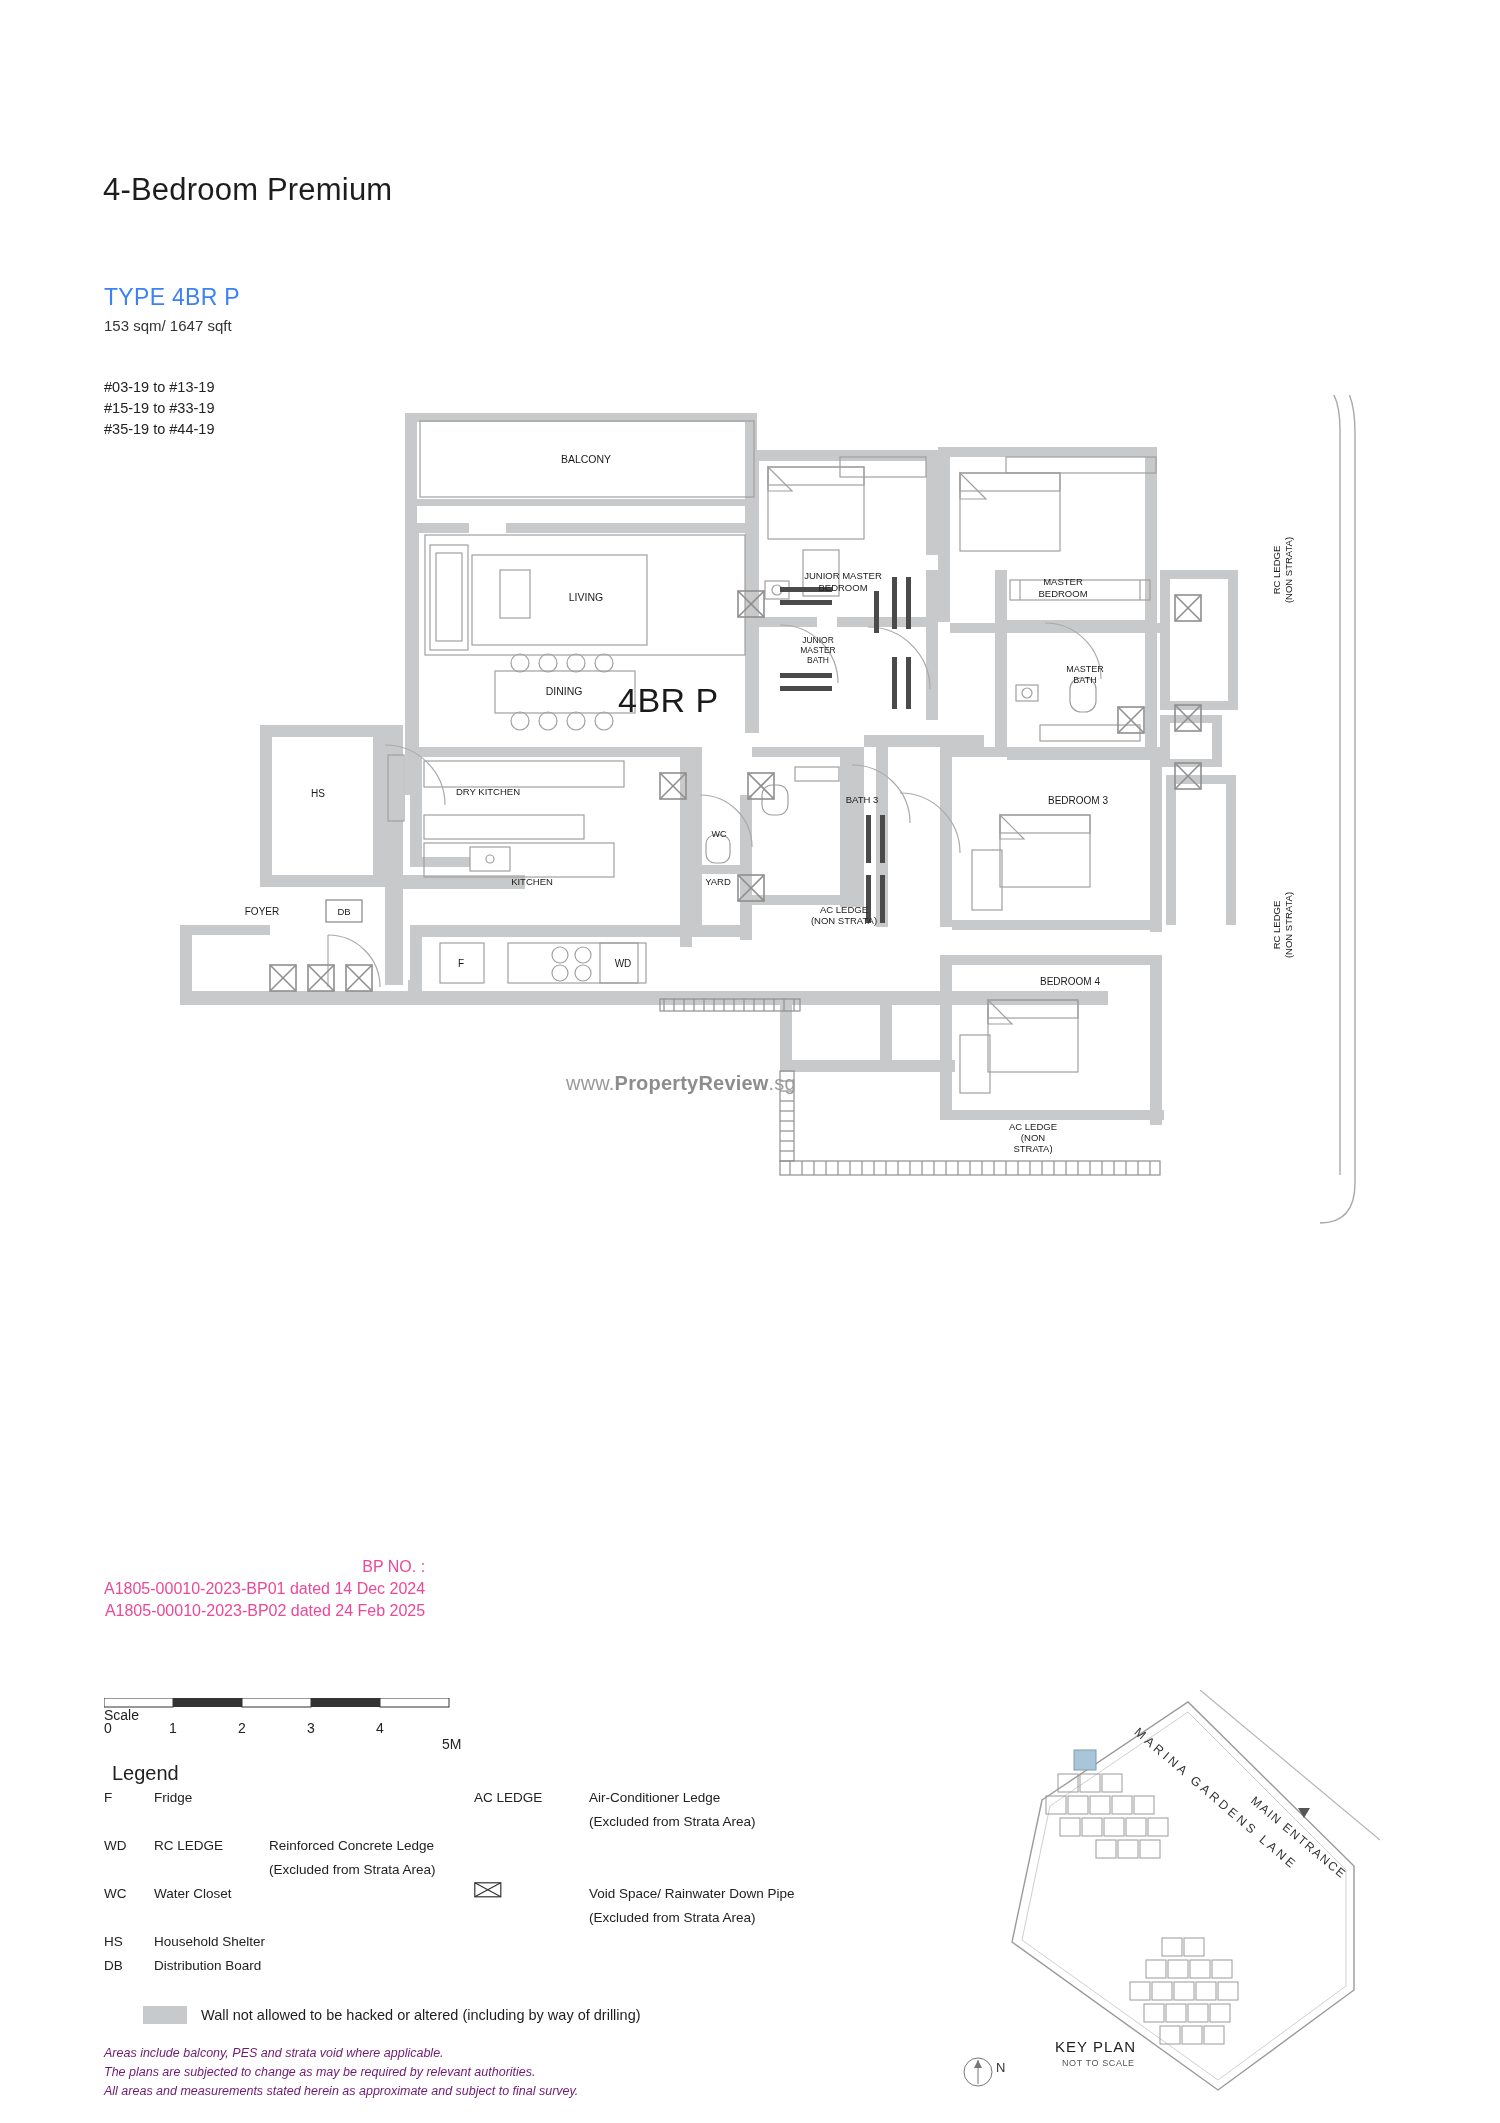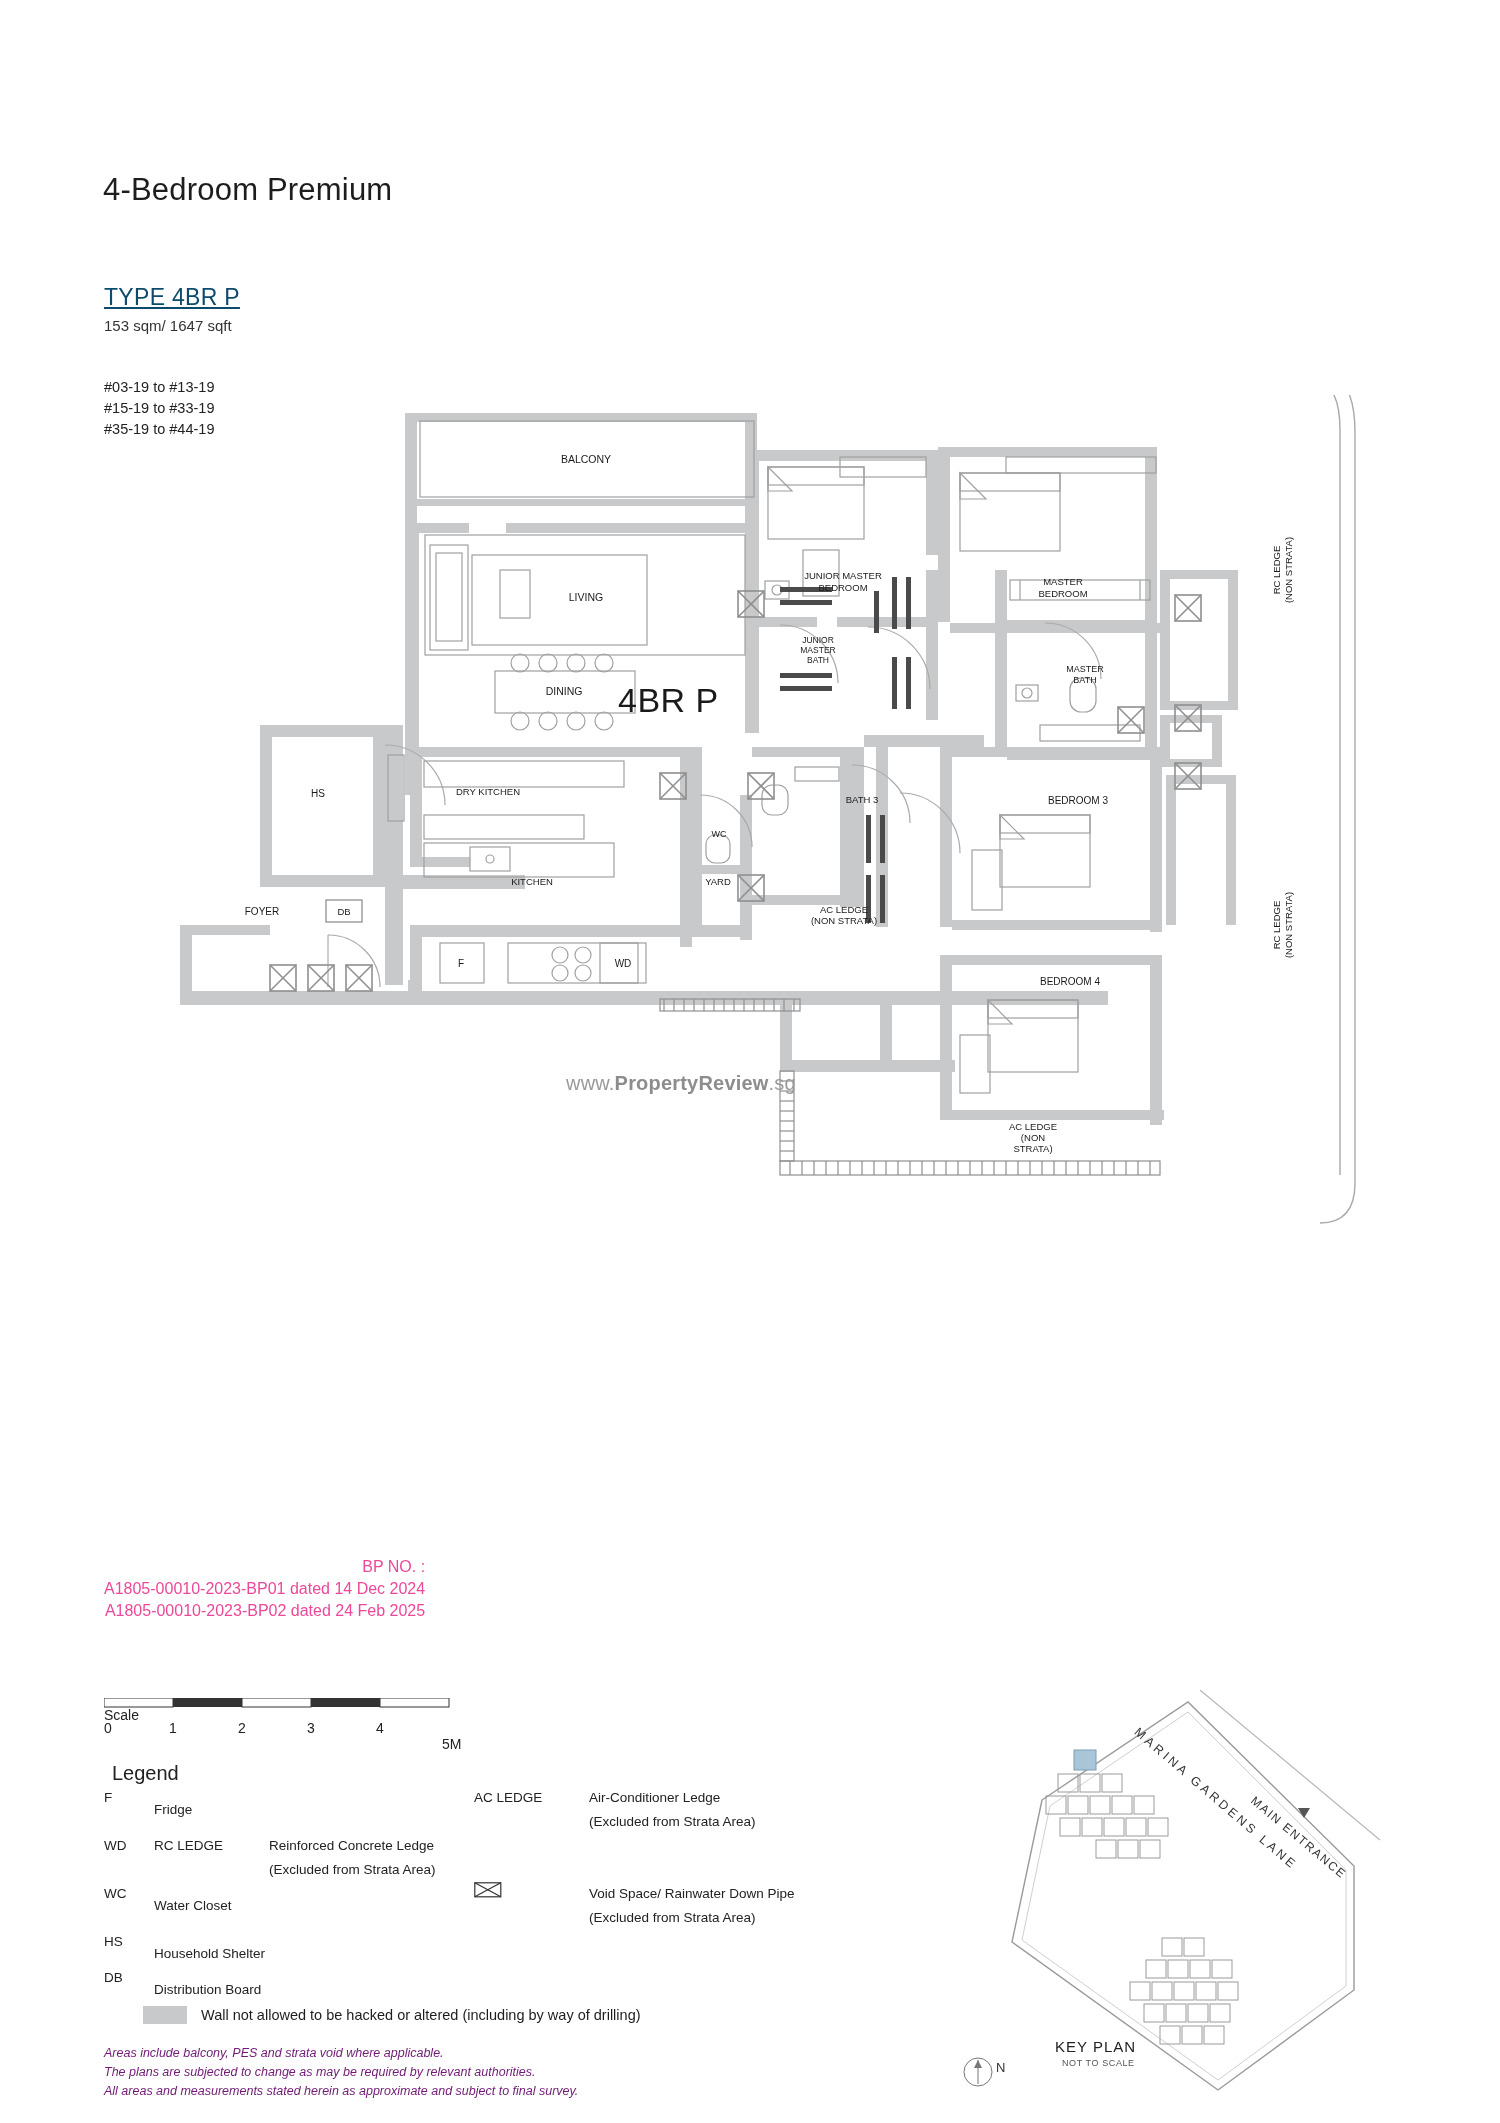--- a/index.html
+++ b/index.html
@@ -13,21 +13,21 @@
   }
   .page{position:absolute;inset:0;}
 
   
   #title{
     position:absolute;left:103px;top:172px;
     font-size:31px;font-weight:400;color:#1d1d1d;letter-spacing:.2px;
   }
   #type-name{
     position:absolute;left:104px;top:284px;
-    font-size:23px;font-weight:400;color:#0c4a6e;letter-spacing:.3px;text-decoration:underline;
+    font-size:23px;font-weight:400;color:#3b82f6;letter-spacing:.3px;
   }
   #area{
     position:absolute;left:104px;top:317px;
     font-size:15px;color:#333;
   }
   #units{
     position:absolute;left:104px;top:377px;
     font-size:14.5px;color:#222;line-height:21px;
   }
 
@@ -60,21 +60,21 @@
   #scale-bar{position:absolute;left:104px;top:1698px;width:420px;height:44px;}
   .s-tick{position:absolute;top:22px;font-size:14px;color:#222;}
 
   #legend-title{position:absolute;left:112px;top:1762px;font-size:20px;color:#222;}
   #legend{
     position:absolute;left:104px;top:1786px;width:1000px;
     font-size:13.5px;color:#222;line-height:24px;
   }
   .leg-row{display:flex;}
   .leg-col-a{width:50px;}
-  .leg-col-b{width:320px;margin-top:12px;}
+  .leg-col-b{width:320px;}
   .leg-col-c{width:115px;}
   .leg-col-d{width:380px;}
   .sub{display:block;}
 
   #hack-note{
     position:absolute;left:104px;top:2006px;
     font-size:14.5px;color:#1d1d1d;
     display:flex;align-items:center;gap:14px;padding-left:39px;
   }
   .hack-swatch{width:44px;height:18px;background:#c8c9ca;display:inline-block;}

